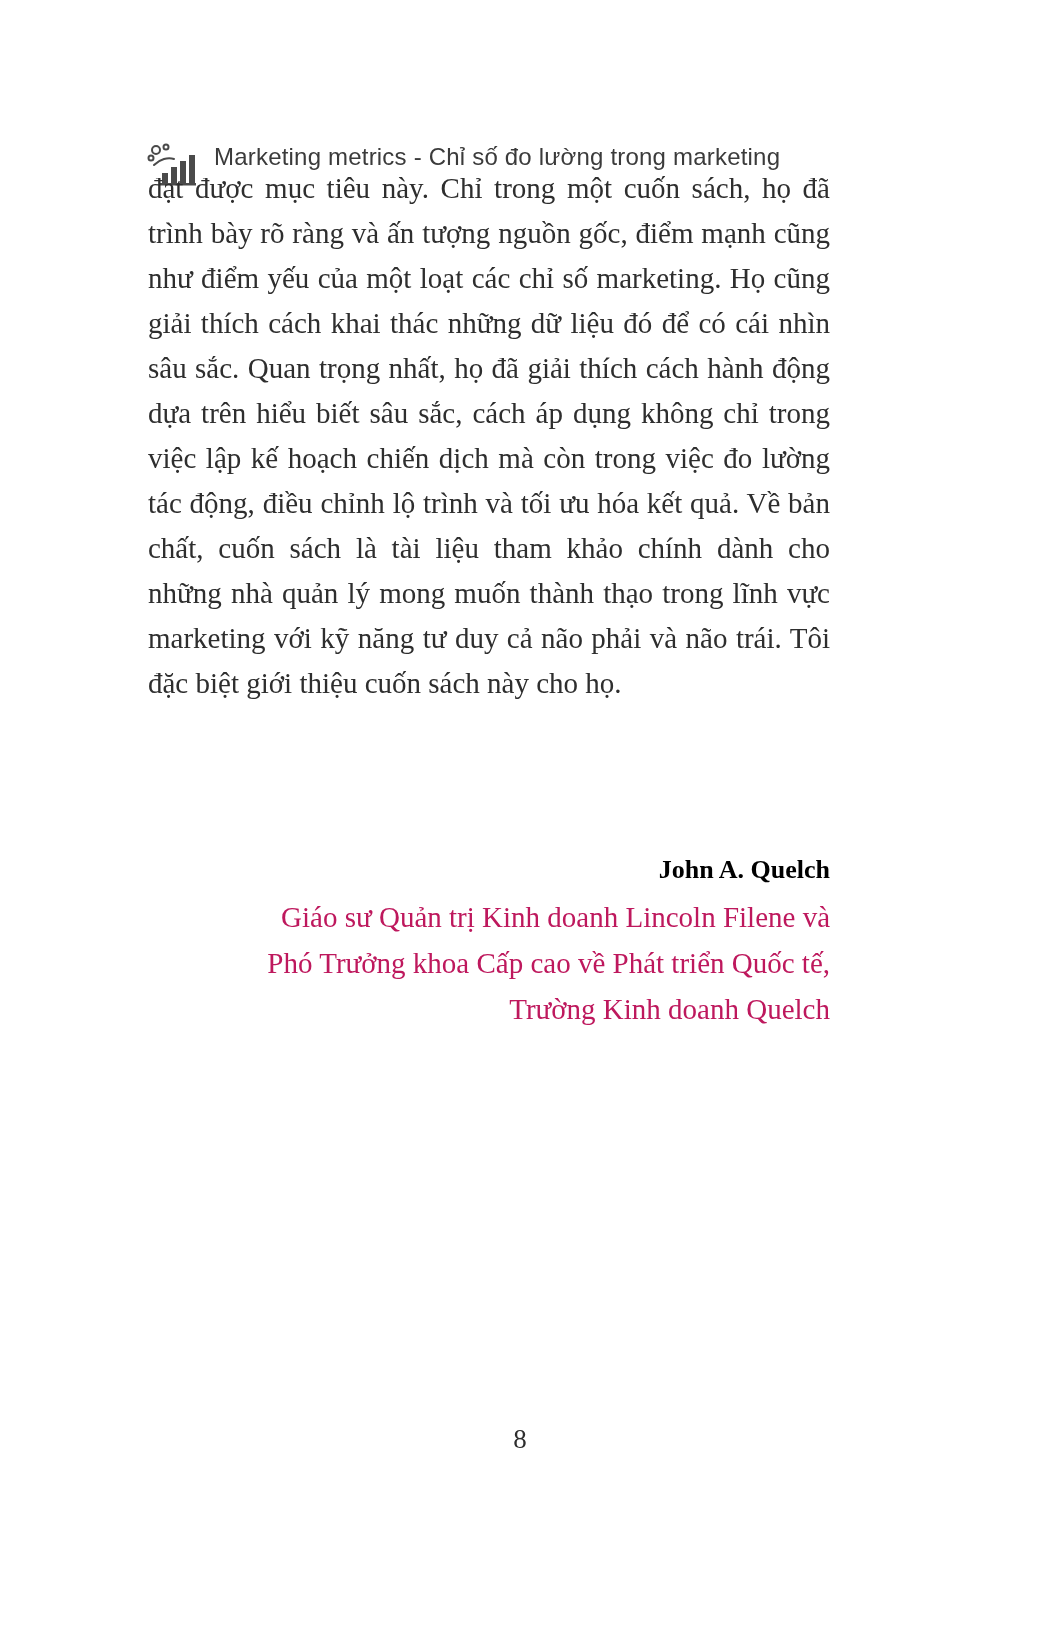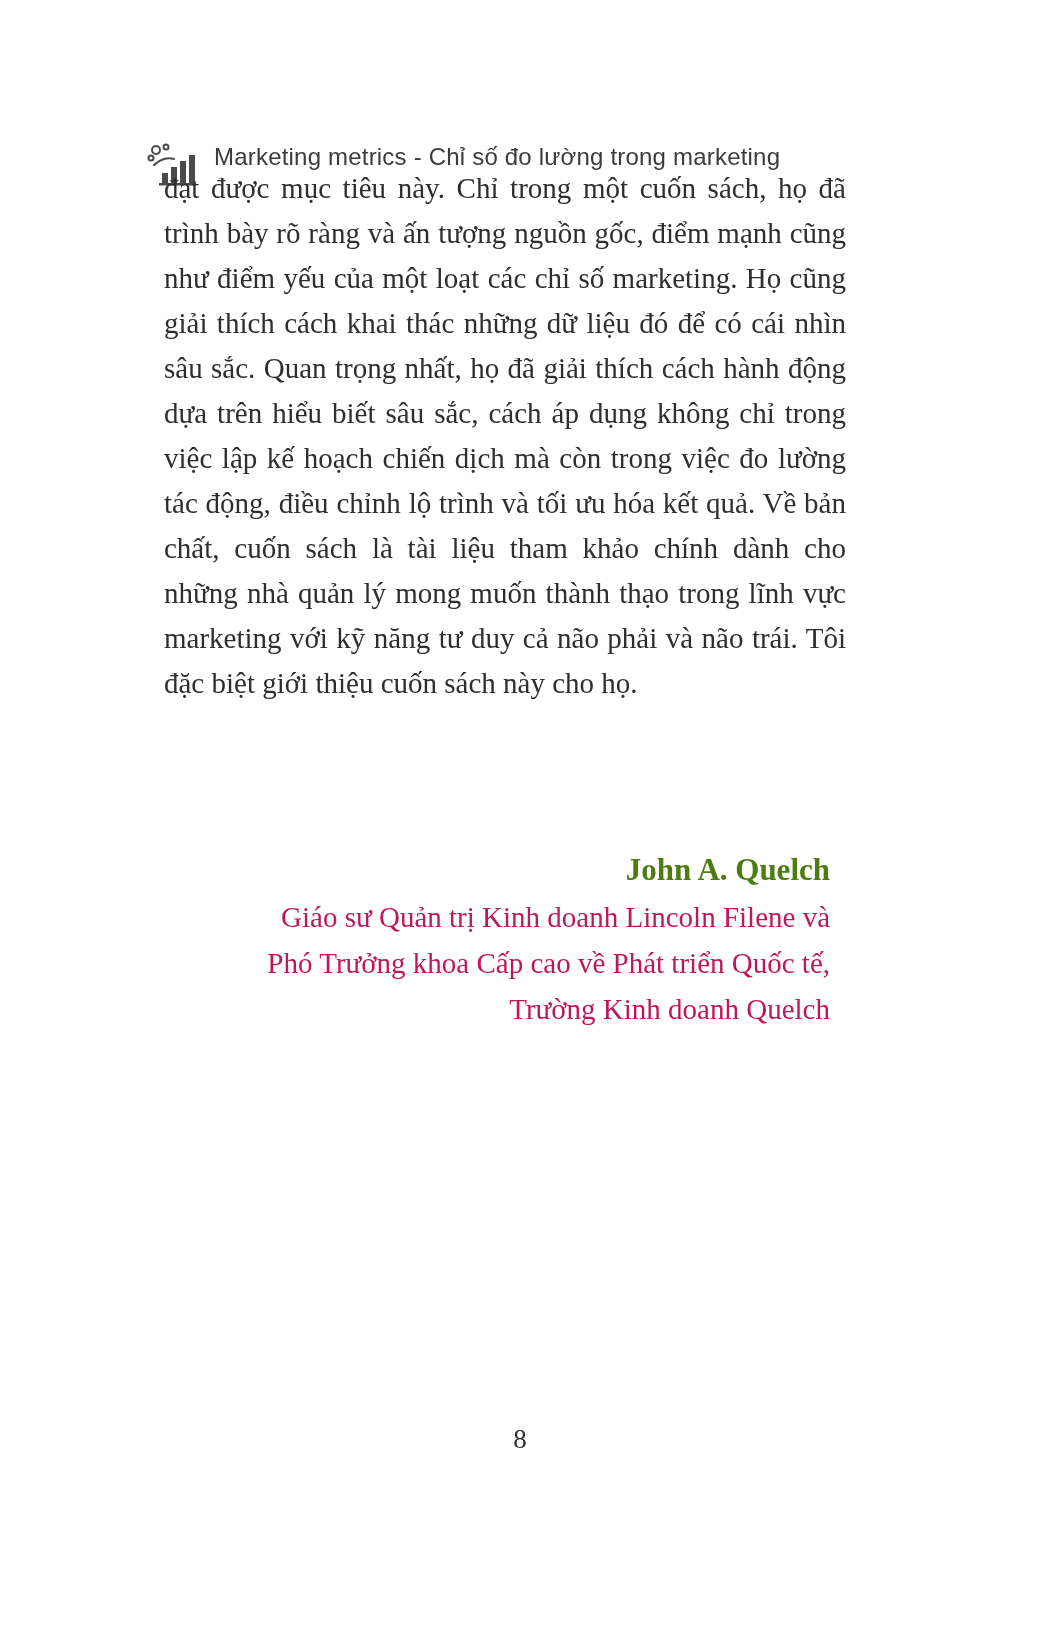--- a/index.html
+++ b/index.html
@@ -34,39 +34,39 @@
   .header-title {
     font-family: "Liberation Sans", sans-serif;
     font-size: 24px;
     color: #3b3b3b;
     letter-spacing: 0.2px;
     white-space: nowrap;
   }
   .body-text {
     position: absolute;
     top: 166px;
-    left: 164px;
+    left: 148px;
     width: 682px;
     font-size: 29px;
     line-height: 45px;
     text-align: justify;
     text-justify: inter-word;
     color: #2e2e2e;
   }
   .signature-block {
     position: absolute;
     top: 846px;
     left: 148px;
     width: 682px;
     text-align: right;
   }
   .signature-name {
-    font-size: 31px;
+    font-size: 26px;
     font-weight: bold;
-    color: #4d7c0f;
+    color: #000000;
     line-height: 48px;
   }
   .signature-line {
     font-size: 29px;
     line-height: 46px;
     color: #be185d;
   }
   .page-number {
     position: absolute;
     top: 1424px;

